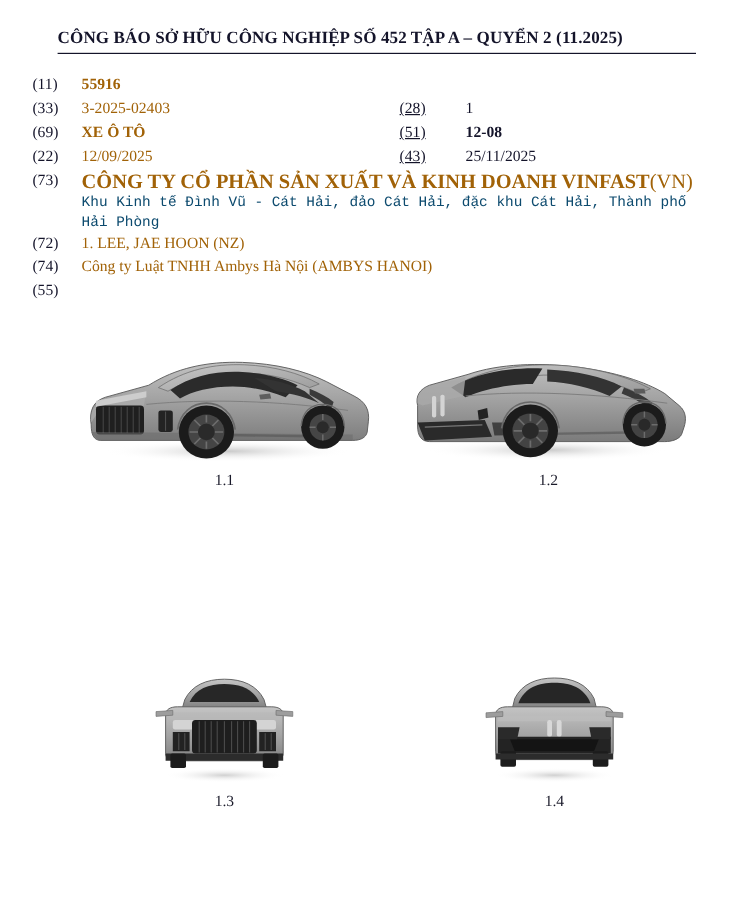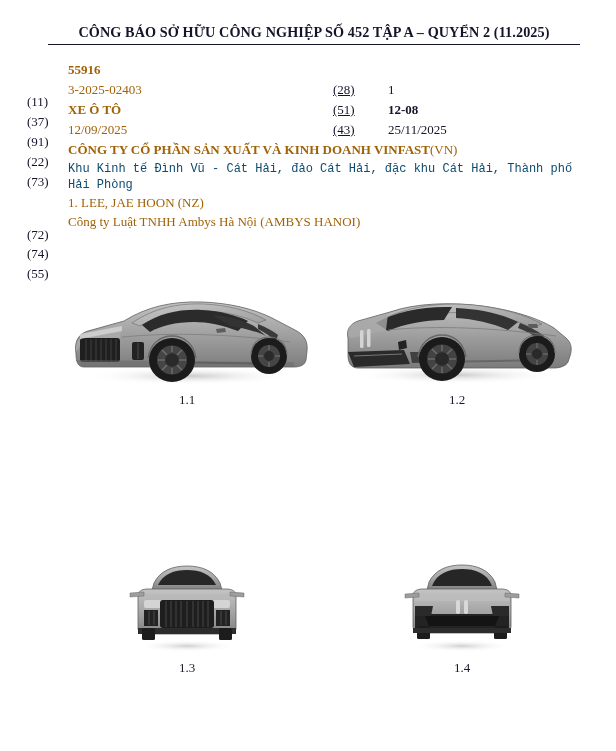--- a/index.html
+++ b/index.html
@@ -20,21 +20,21 @@
     inset: 0;
     background: #ffffff;
   }
 
   
   .header {
     position: absolute;
     left: 48px;
     top: 24px;
     width: 532px;
-    text-align: center;
+    text-align: left;
   }
   .header-title {
     font-size: 14.2px;
     font-weight: bold;
     letter-spacing: 0.1px;
     white-space: nowrap;
     color: #14142a;
   }
   .header-rule {
     margin-top: 3px;
@@ -51,21 +51,20 @@
   }
   .frow {
     position: relative;
     height: 20px;
   }
   .fcode {
     position: absolute;
     left: 27px;
     font-size: 13px;
     color: #14142a;
-    margin-top: 32px;
   }
   .fval {
     position: absolute;
     left: 68px;
     font-size: 13px;
     color: #a16207;
     white-space: nowrap;
   }
   .fcode-r {
     position: absolute;
@@ -126,43 +125,43 @@
   </div>
 
   <div class="fields">
 
     <div class="frow">
       <span class="fcode">(11)</span>
       <span class="fval b">55916</span>
     </div>
 
     <div class="frow">
-      <span class="fcode">(37)</span>
+      <span class="fcode">(33)</span>
       <span class="fval">3-2025-02403</span>
       <span class="fcode-r">(28)</span>
       <span class="fval-r">1</span>
     </div>
 
     <div class="frow">
-      <span class="fcode">(91)</span>
+      <span class="fcode">(69)</span>
       <span class="fval b">XE Ô TÔ</span>
       <span class="fcode-r">(51)</span>
       <span class="fval-r b">12-08</span>
     </div>
 
     <div class="frow">
       <span class="fcode">(22)</span>
       <span class="fval">12/09/2025</span>
       <span class="fcode-r">(43)</span>
       <span class="fval-r">25/11/2025</span>
     </div>
 
     <div class="frow" style="height:19px">
       <span class="fcode">(73)</span>
-      <span class="fval" style="font-size:13px"><b>CÔNG TY CỔ PHẦN SẢN XUẤT VÀ KINH DOANH VINFAST</b><span style="font-weight:normal">(VN)</span></span>
+      <span class="fval" style="font-size:17px"><b>CÔNG TY CỔ PHẦN SẢN XUẤT VÀ KINH DOANH VINFAST</b><span style="font-weight:normal">(VN)</span></span>
     </div>
 
     <div class="frow" style="height:34px">
       <span class="fsub">Khu Kinh tế Đình Vũ - Cát Hải, đảo Cát Hải, đặc khu Cát Hải, Thành phố Hải Phòng</span>
     </div>
 
     <div class="frow" style="height:19px">
       <span class="fcode">(72)</span>
       <span class="fval">1. LEE, JAE HOON (NZ)</span>
     </div>

